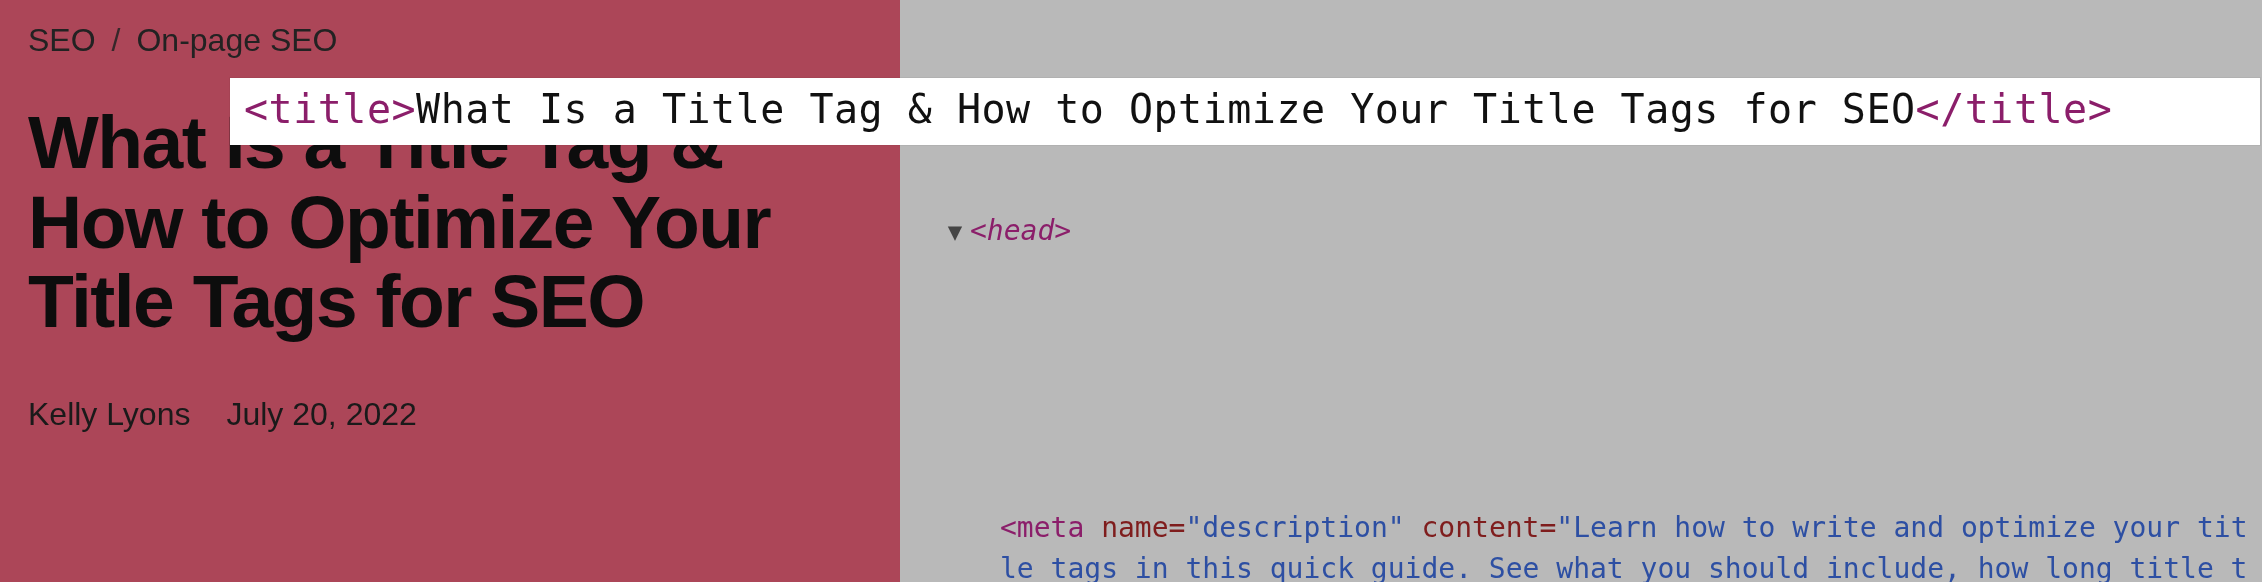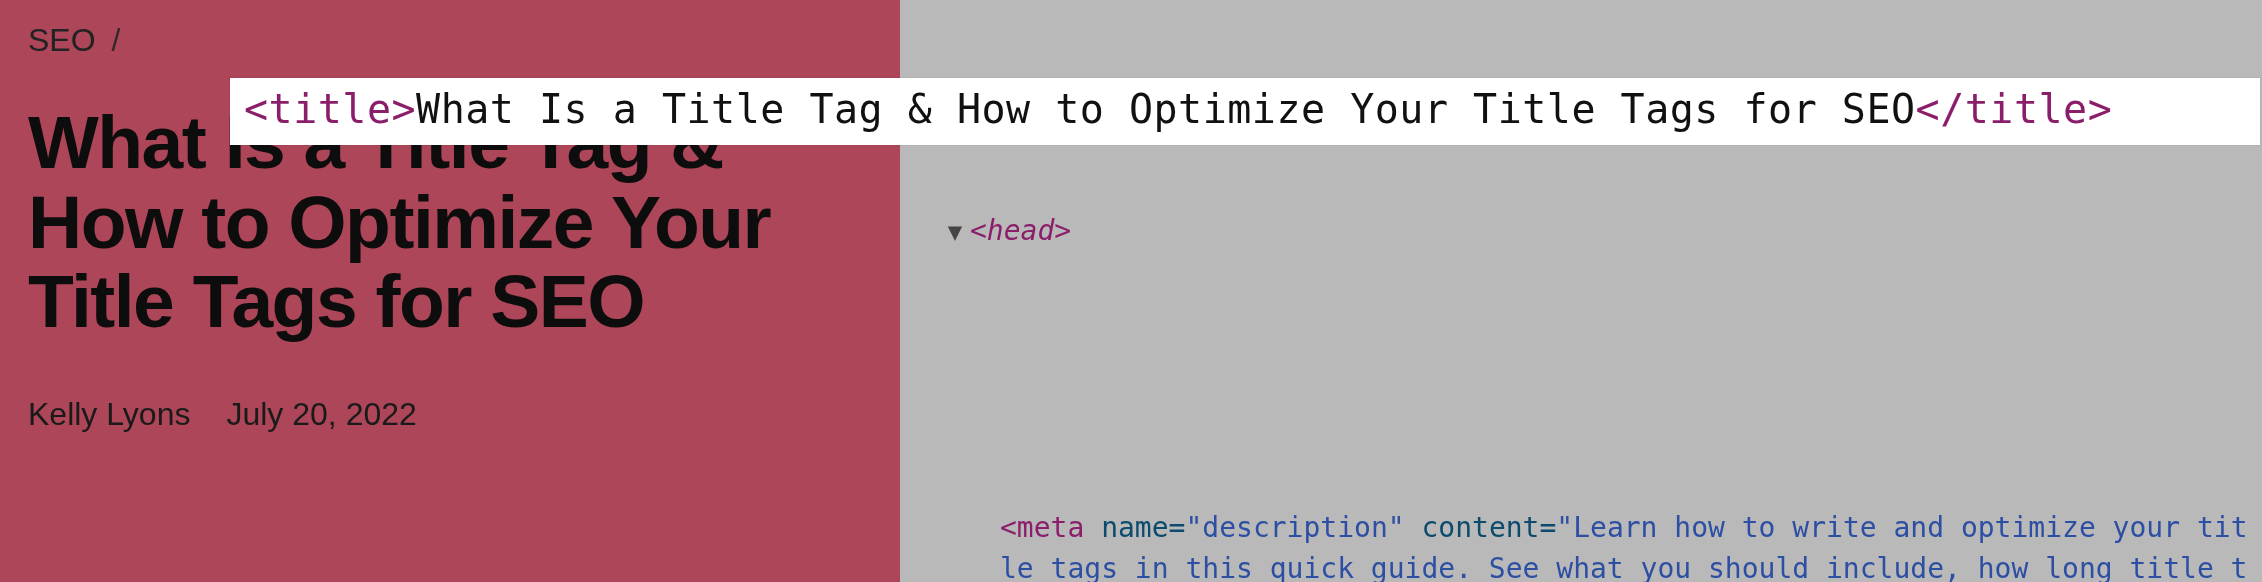--- a/index.html
+++ b/index.html
@@ -46,21 +46,21 @@
     font-size: 28px;
     line-height: 1.45;
     color: #222;
     position: relative;
     white-space: pre-wrap;
     word-break: break-all;
   }
   .ind1  { padding-left: 28px; font-style: italic; }
   .ind2  { padding-left: 84px; }
   .tag   { color: #8b1e6a; }
-  .attrn { color: #0c4a6e; margin-top: 40px; }
+  .attrn { color: #7f1d1d; margin-top: 40px; }
   .attrv { color: #2d4fa3; }
   .arrow { display:inline-block; width: 22px; text-align:center; color:#454545; font-size:24px; margin-right:4px; }
   .arrow.down::before { content: "▼"; }
   
   .callout {
     position: absolute;
     left: 230px;
     top: 78px;
     width: 2030px;
     background: #fff;
@@ -75,20 +75,21 @@
   .callout .tag { color: #8b1e6a; }
 </style>
 </head>
 <body>
 
 <div class="wrap">
   <div class="left">
     <div class="breadcrumb">
       <span>SEO</span>
       <span class="sep">/</span>
+      <span>On-page SEO</span>
     </div>
     <h1 class="headline">What Is a Title Tag &amp; How to Optimize Your Title Tags for SEO</h1>
     <div class="meta">
       <span>Kelly Lyons</span>
       <span>July 20, 2022</span>
     </div>
   </div>
 
   <div class="right">
     <div><span class="tag">&lt;html</span><span class="attrn"> lang=</span><span class="attrv">"en"</span><span class="attrn"> data-theme=</span><span class="attrv">"light"</span><span class="attrn"> style=</span><span class="attrv">"color-scheme: light;"</span><span class="tag">&gt;</span></div>

